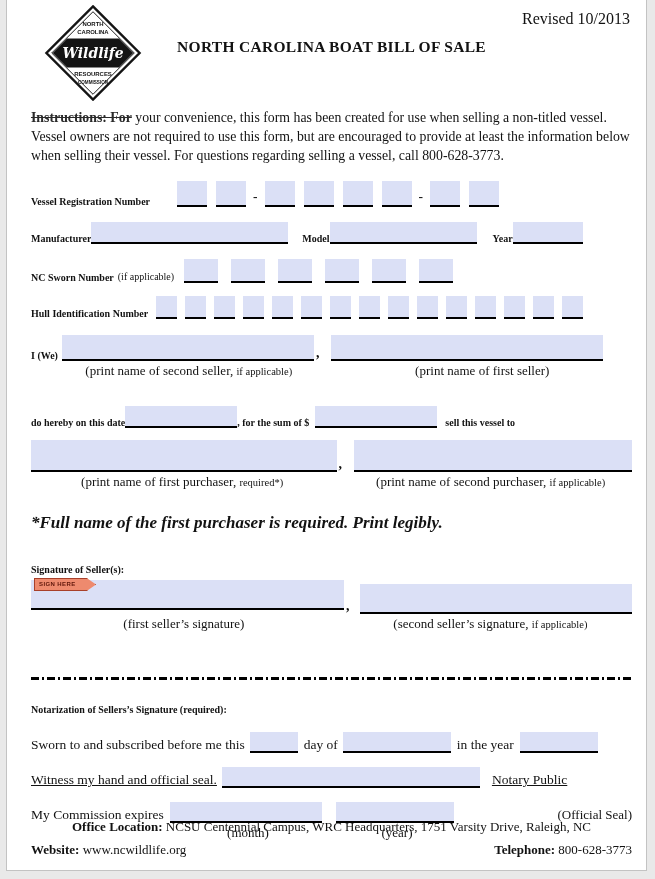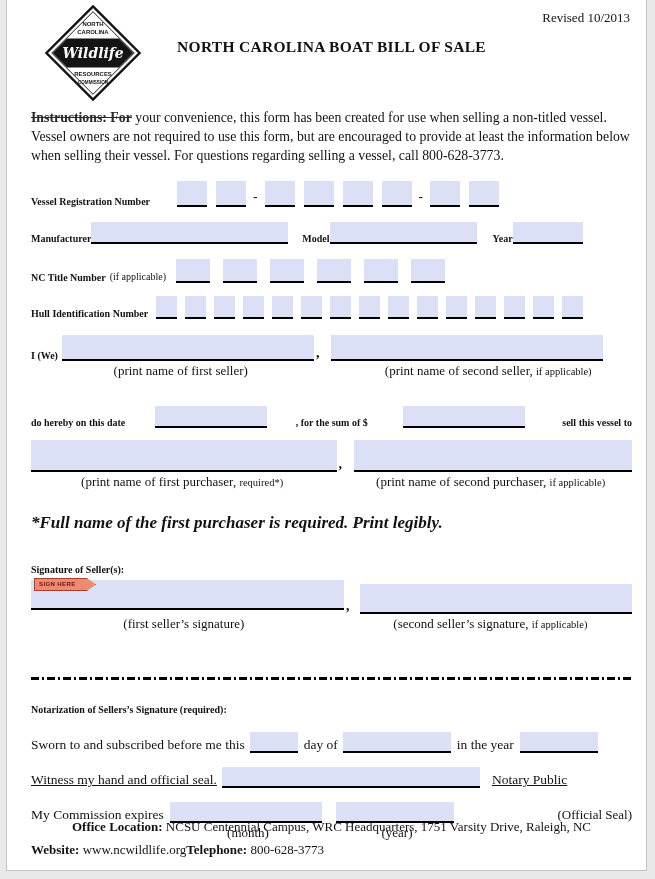--- a/index.html
+++ b/index.html
@@ -13,21 +13,21 @@
   }
   .page {
     position:absolute; top:0; left:6px; width:641px; height:871px;
     background:#ffffff;
     border:1px solid #c3c3c3; border-top:none;
     padding:0 14px 0 24px;
   }
   
   .header { position:relative; height:98px; }
   .logo { position:absolute; left:12px; top:5px; }
-  .revised { position:absolute; right:2px; top:10px; font-size:13px; }
+  .revised { position:absolute; right:2px; top:10px; font-size:16px; }
   .title { text-align:center; padding-top:38px; font-weight:bold; font-size:15.5px; letter-spacing:.3px; }
   
   .instructions { margin:10px 0 0 0; font-size:13.8px; line-height:19px; width:608px; }
   .degraded { font-weight:bold; text-decoration:line-through; color:#2a2a2a; }
   
   .row { display:flex; align-items:flex-end; }
   .lbl { font-weight:bold; font-size:10px; white-space:nowrap; }
   .txt { font-size:13.5px; white-space:nowrap; }
   .small-note { font-size:10px; margin-left:4px; margin-bottom:1px; white-space:nowrap; }
   .field, .cell {
@@ -51,21 +51,21 @@
   .fld-year { width:70px; height:22px; }
   .rowC { margin-top:15px; }
   .cell-title { width:34px; height:24px; }
   .rowC .cellgroup { gap:13px; margin-left:10px; }
   .rowD { margin-top:13px; }
   .cell-hull { width:21px; height:23px; }
   .rowD .cellgroup { gap:8px; margin-left:8px; }
   .rowE { margin-top:16px; }
   .fld-seller1 { width:252px; height:26px; margin-left:4px; }
   .fld-seller2 { width:272px; height:26px; margin-left:10px; }
-  .rowF { margin-top:27px;justify-content:space-between; }
+  .rowF { margin-top:27px; }
   .fld-date { width:112px; height:22px; }
   .fld-sum { width:122px; height:22px; margin-left:6px; }
   .rowF .t3 { margin-left:8px; }
   .rowG { margin-top:12px; }
   .fld-purch1 { width:310px; height:32px; }
   .fld-purch2 { width:282px; height:32px; margin-left:10px; }
   .rowH { margin-top:23px; font-style:italic; font-size:17px; font-weight:bold; }
   .rowI { margin-top:26px; }
   .rowJ { margin-top:3px; }
   .sigwrap { position:relative; }
@@ -95,21 +95,21 @@
   .rowN { margin-top:14px;text-decoration:underline; }
   .fld-witness { width:258px; height:21px; margin-left:5px; }
   .rowN .txt-np { margin-left:12px; }
   .rowO { margin-top:14px; }
   .fld-month { width:152px; height:21px; margin-left:6px; }
   .fld-cyear { width:118px; height:21px; margin-left:14px; }
   .seal { font-weight:normal; font-size:13px; margin-left:auto; white-space:nowrap; }
   
   .footer { position:absolute; left:24px; right:14px; bottom:12px; font-size:13px; }
   .f1 { text-align:center; margin-bottom:7px; }
-  .f2 { display:flex; }
+  .f2 { display:flex; justify-content:space-between; }
   .bold { font-weight:bold; }
 </style>
 </head>
 <body>
 
 <div class="page">
 
   <div class="header">
     <svg class="logo" width="100" height="96" viewBox="0 0 100 100">
       <polygon points="50,1.5 98.5,50 50,98.5 1.5,50" fill="#ffffff" stroke="#141414" stroke-width="2.5"></polygon>
@@ -150,21 +150,21 @@
   <div class="row rowB">
     <span class="lbl">Manufacturer</span>
     <span class="field fld-manu"></span>
     <span class="lbl" style="margin-left:14px">Model</span>
     <span class="field fld-model"></span>
     <span class="lbl" style="margin-left:16px">Year</span>
     <span class="field fld-year"></span>
   </div>
 
   <div class="row rowC">
-    <span class="lbl">NC Title Number</span>
+    <span class="lbl">NC Sworn Number</span>
     <span class="small-note">(if applicable)</span>
     <div class="cellgroup">
         <span class="cell cell-title"></span>
         <span class="cell cell-title"></span>
         <span class="cell cell-title"></span>
         <span class="cell cell-title"></span>
         <span class="cell cell-title"></span>
         <span class="cell cell-title"></span>
       </div>
   </div>
@@ -190,22 +190,22 @@
       </div>
   </div>
 
   <div class="row rowE">
     <span class="lbl">I (We)</span>
     <span class="field fld-seller1"></span>
     <span class="comma">,</span>
     <span class="field fld-seller2"></span>
   </div>
   <div class="caprow">
+    <div class="cap" style="width:288px;margin-left:14px"><span>(print name of second seller,</span> <span class="capsmall">if applicable)</span></div>
     <div class="cap" style="width:300px">(print name of first seller)</div>
-    <div class="cap" style="width:288px;margin-left:14px"><span>(print name of second seller,</span> <span class="capsmall">if applicable)</span></div>
   </div>
 
   <div class="row rowF">
     <span class="lbl">do hereby on this date</span>
     <span class="field fld-date"></span>
     <span class="lbl">, for the sum of $</span>
     <span class="field fld-sum"></span>
     <span class="lbl t3">sell this vessel to</span>
   </div>
 

